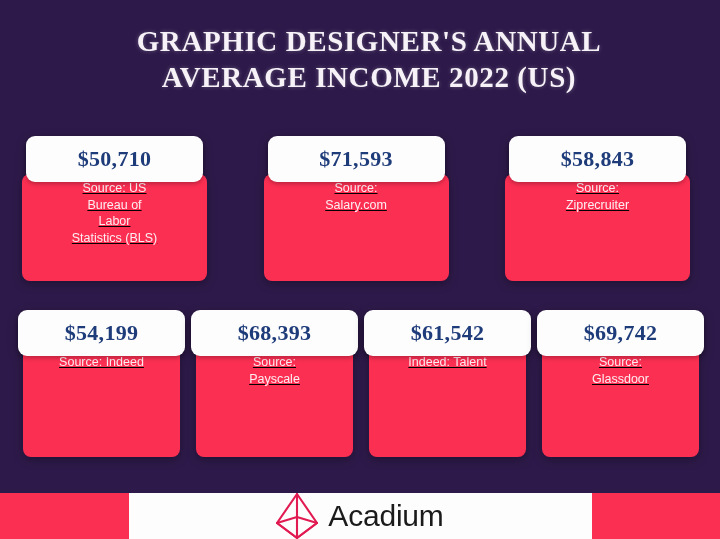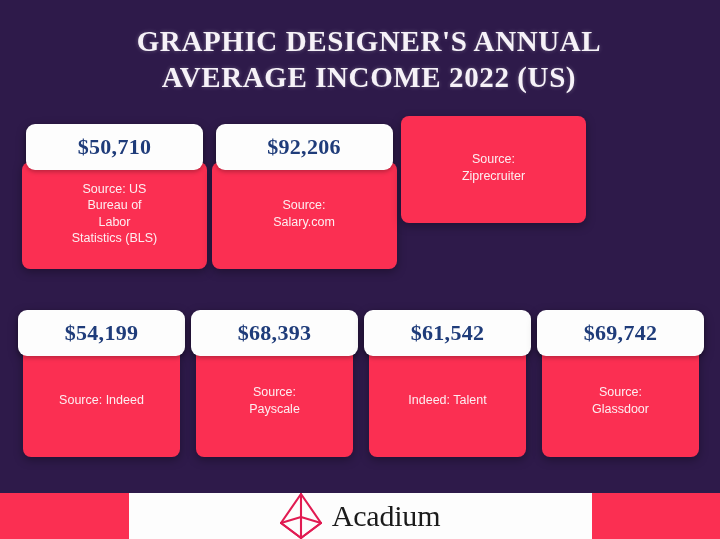--- a/index.html
+++ b/index.html
@@ -37,23 +37,23 @@
     margin-left:18px;
   }
   .title-line { display:block; white-space:nowrap; }
 
   
   .row {
     position:absolute;
     display:flex;
   }
   #row-top {
-    top:124px;
+    top:136px;
     left:22px;
-    width:564px;
+    width:668px;
     justify-content:space-between;
   }
   #row-bottom {
     top:310px;
     left:18px;
     width:686px;
     justify-content:space-between;
   }
 
   .card {
@@ -82,24 +82,24 @@
     white-space:nowrap;
   }
 
   .card-body {
     position:relative;
     z-index:1;
     background:#fb2f52;
     border-radius:8px;
     margin-top:-8px;
     display:flex;
-    align-items:center;
     justify-content:center;
     text-align:center;
     padding:6px 8px 10px;
+    text-decoration:underline;
   }
 
   .card-source {
     color:#fdeef1;
     font-size:12.5px;
     line-height:1.32;
     white-space:pre-line;
   }
 
   
@@ -125,21 +125,21 @@
   #footer-panel {
     width:463px;
     background:#fdfdfd;
     display:flex;
     align-items:center;
     justify-content:center;
     gap:10px;
   }
   #acadium-logo { display:block; }
   #acadium-wordmark {
-    font-family:Liberation Serif, serif;
+    font-family:Liberation Sans, sans-serif;
     font-size:30px;
     color:#1b1b1b;
     letter-spacing:-0.2px;
     line-height:1;
   }
 </style>
 </head>
 <body>
 
 <div id="infographic">
@@ -158,29 +158,32 @@
       <div class="card-body">
         <span class="card-source">Source: US
 Bureau of
 Labor
 Statistics (BLS)</span>
       </div>
     </div>
 
     <div class="card">
       <div class="card-header">
-        <span class="card-amount">$92,206</span>
+        <span class="card-amount">$71,593</span>
       </div>
       <div class="card-body">
         <span class="card-source">Source:
 Salary.com</span>
       </div>
     </div>
 
     <div class="card">
+      <div class="card-header">
+        <span class="card-amount">$58,843</span>
+      </div>
       <div class="card-body">
         <span class="card-source">Source:
 Ziprecruiter</span>
       </div>
     </div>
 
   </div>
 
   <div class="row" id="row-bottom">
 

